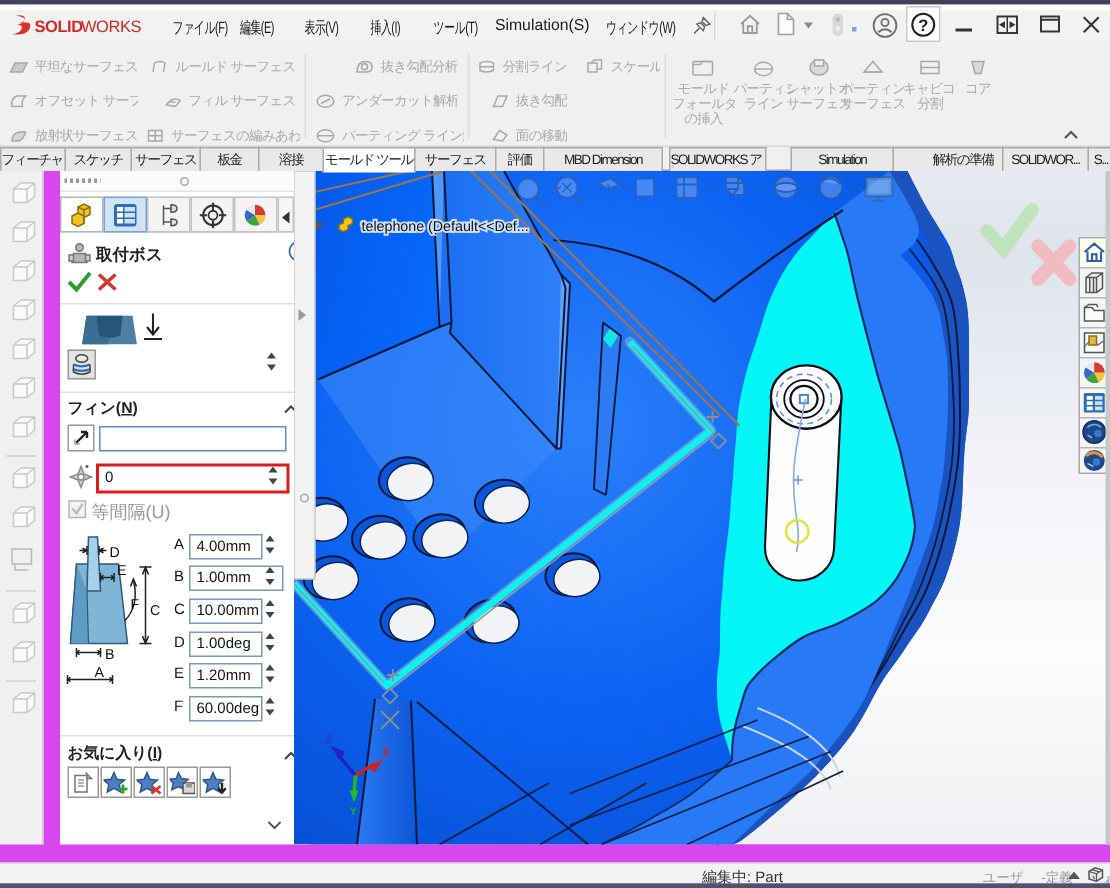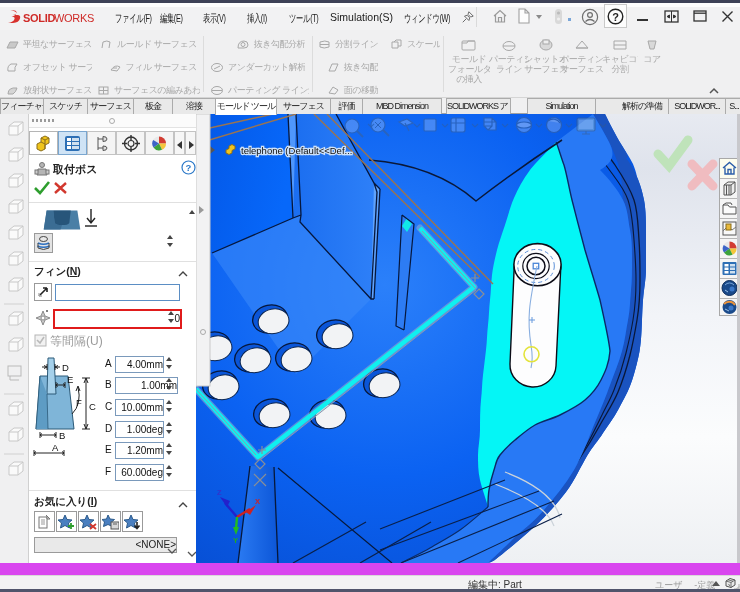--- a/index.html
+++ b/index.html
@@ -9,21 +9,21 @@
 #titlebar{left:0;top:3px;width:740px;height:27px;background:linear-gradient(180deg,#fdfdfd 0 4px,#f2f2f3 4px);}
 .menu{position:absolute;top:8px;font-size:11px;color:#1a1a1a;white-space:nowrap;transform:scaleX(0.66);transform-origin:0 0;letter-spacing:-0.5px;}
 #ribbon{left:0;top:30px;width:740px;height:68px;background:#f0f0f1;border-bottom:1px solid #d5d5d5;}
 .rbtn{position:absolute;font-size:9px;color:#a9a9a9;white-space:nowrap;overflow:hidden;letter-spacing:-0.5px;line-height:10px;text-align:right;}
 .rsep{position:absolute;top:6px;height:56px;width:1px;background:#dcdcdc;}
 .gi{display:inline-block;vertical-align:-3px;margin-right:4px;}
 #tabrow{left:0;top:98px;width:740px;height:16px;background:#f0f0f1;border-bottom:1px solid #a0a0a0;}
 .tab{position:absolute;top:0;height:16px;background:#e9e9e9;border:1px solid #ababab;border-bottom:none;font-size:9px;color:#222;text-align:center;line-height:15px;overflow:hidden;letter-spacing:-1px;white-space:nowrap;}
 .tab.on{background:#ffffff;height:17px;z-index:3;}
 #leftstrip{left:0;top:114px;width:29px;height:449px;background:#f0f0f1;border-right:1px solid #d0d0d0;}
-#pm{left:29px;top:114px;width:167px;height:449px;background:#ffffff;text-align:right;}
+#pm{left:40px;top:114px;width:167px;height:449px;background:#ffffff;}
 #vp{left:196px;top:114px;width:544px;height:449px;}
 #bottabs{left:0;top:563px;width:740px;height:12px;background:#f1f1f1;border-top:1px solid #9a9a9a;}
 #statusbar{left:0;top:575px;width:740px;height:14px;background:#f2f2f3;border-top:1px solid #d9d9d9;font-size:10px;color:#333;}
 #botborder{left:0;top:589px;width:740px;height:3px;background:#50546b;}
 .f{position:absolute;background:#fff;border:1px solid #7a99bb;font-size:10px;color:#111;padding-left:4px;}
 .spin{position:absolute;width:0;height:0;border-left:3.5px solid transparent;border-right:3.5px solid transparent;}
 .spu{border-bottom:4px solid #444;}
 .spd{border-top:4px solid #444;}
 </style></head>
 <body>
@@ -385,21 +385,20 @@
           <rect x="9" y="8" width="8" height="7" fill="#d8d8d8" stroke="#555"></rect>
           <rect x="11" y="8" width="4" height="3" fill="#9a9a9a"></rect>
         </svg>
       </div>
  <div class="abs" style="left:93px;top:397px;width:21px;height:21px;border:1px solid #9a9a9a">
         <svg style="position:absolute;left:1px;top:2px" width="17" height="16" viewBox="0 0 17 16">
           <path d="M7 1 L9 5.5 L14 6 L10.5 9 L11.5 14 L7 11.5 L2.5 14 L3.5 9 L0 6 L5 5.5 Z" fill="#4a7fc0" stroke="#2c5a8a"></path>
           <path d="M13 8 L13 14 M10.5 11.5 L13 14.5 L15.5 11.5" stroke="#222" stroke-width="1.6" fill="none"></path>
         </svg>
       </div>
- <div class="abs" style="left:5px;top:423px;width:143px;height:16px;background:#e9e9e9;border:1px solid #9a9a9a;font-size:10px;color:#222;line-height:14px;padding-left:4px">&lt;NONE&gt;</div>
  <div class="abs" style="left:138px;top:427px"><svg width="10" height="8">
           <path d="M1 2 L5 6 L9 2" stroke="#555" stroke-width="1.3" fill="none"></path>
         </svg></div>
  <div class="abs" style="left:158px;top:430px"><svg width="10" height="8">
           <path d="M1 2 L5 6 L9 2" stroke="#555" stroke-width="1.3" fill="none"></path>
         </svg></div>
 </div>
 <div id="vp" class="abs">
 <svg width="544" height="449" viewBox="0 0 544 449">
 <defs>

